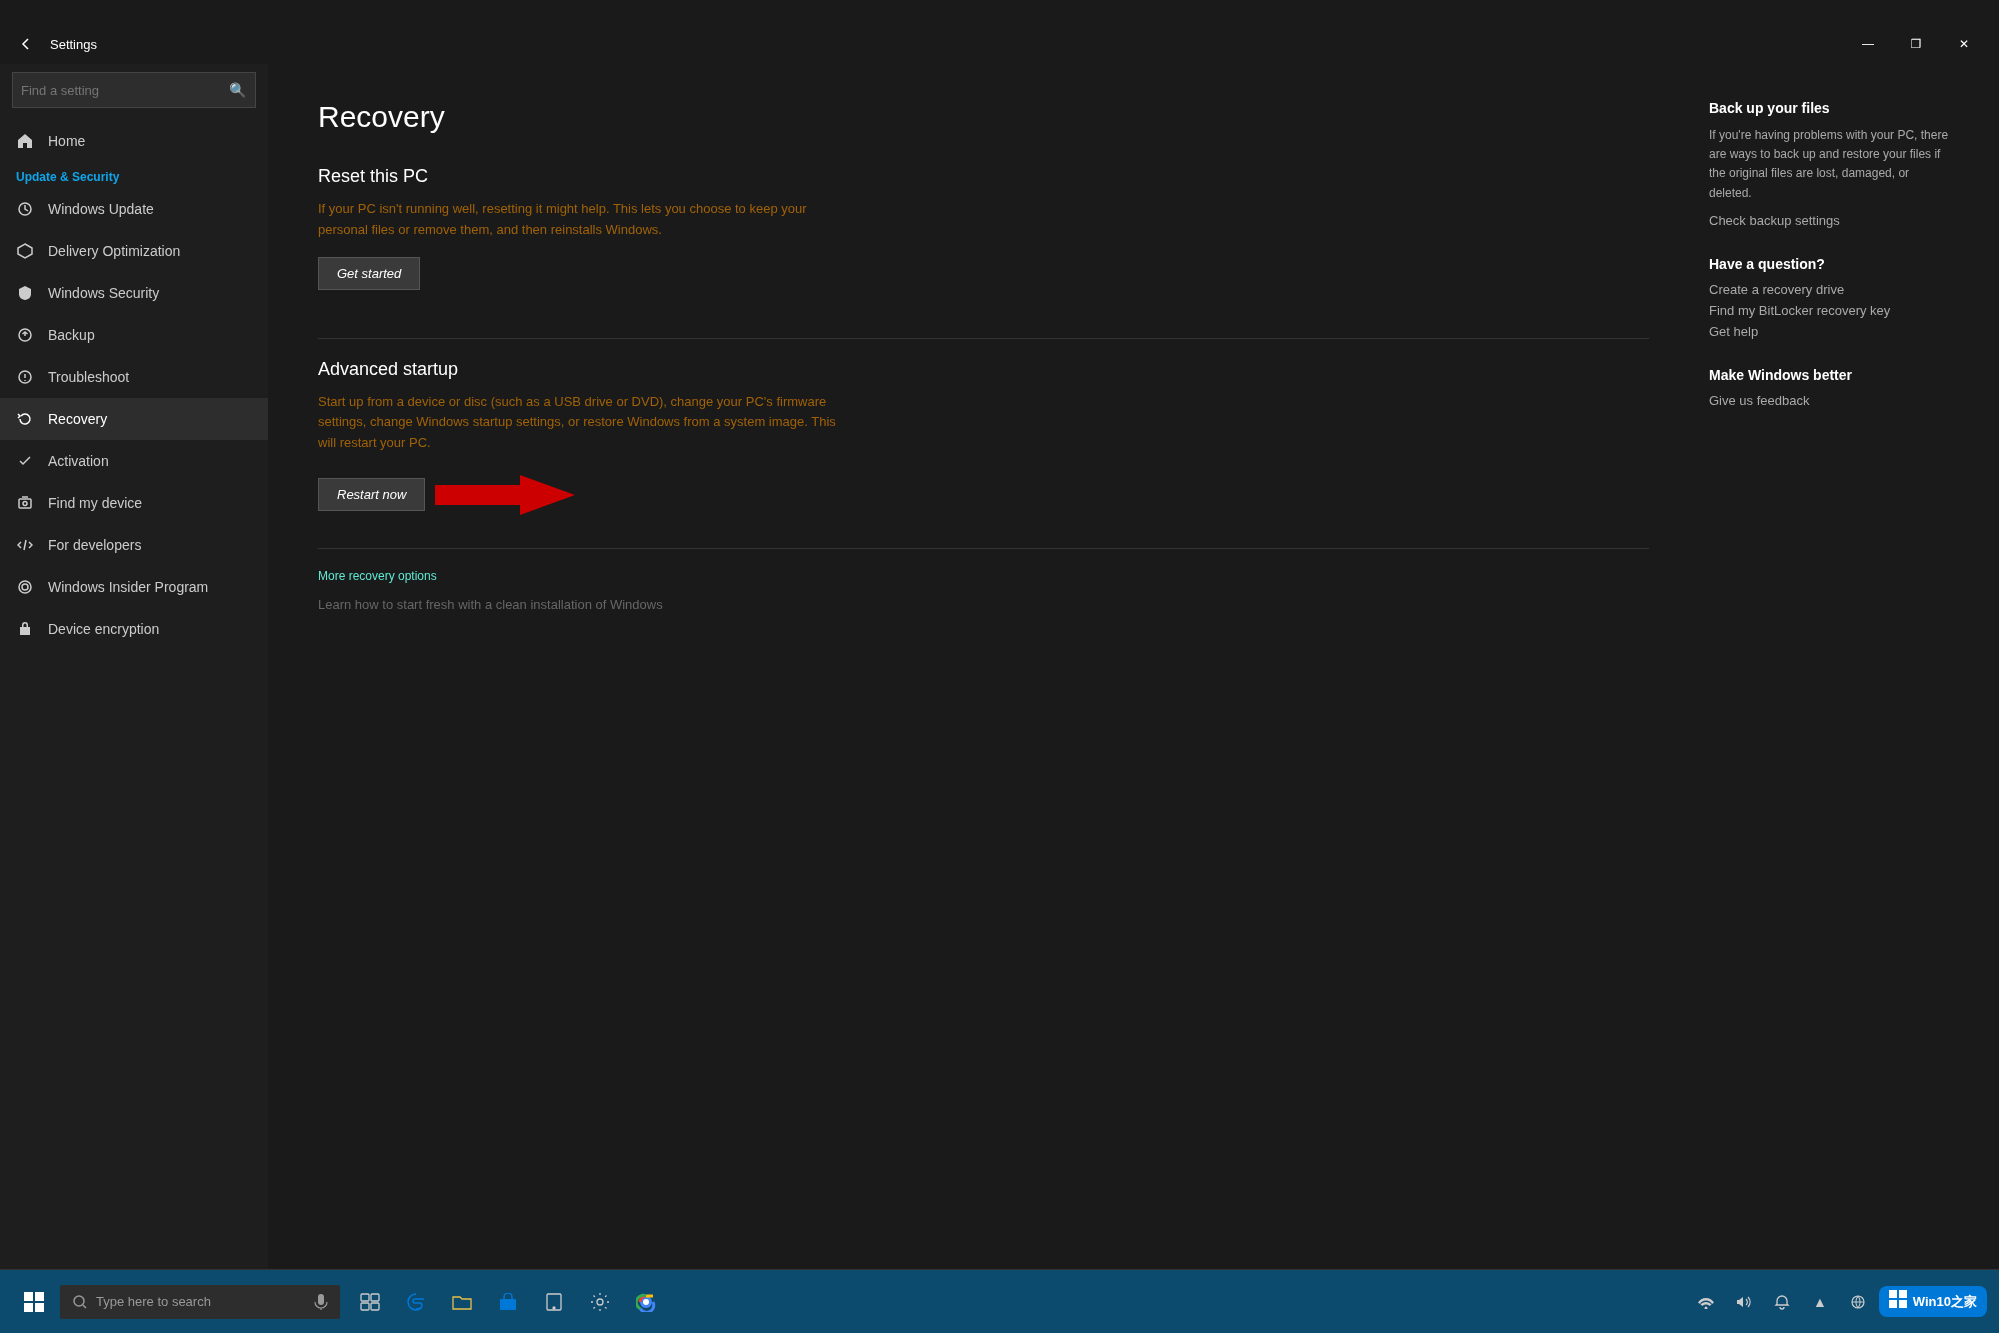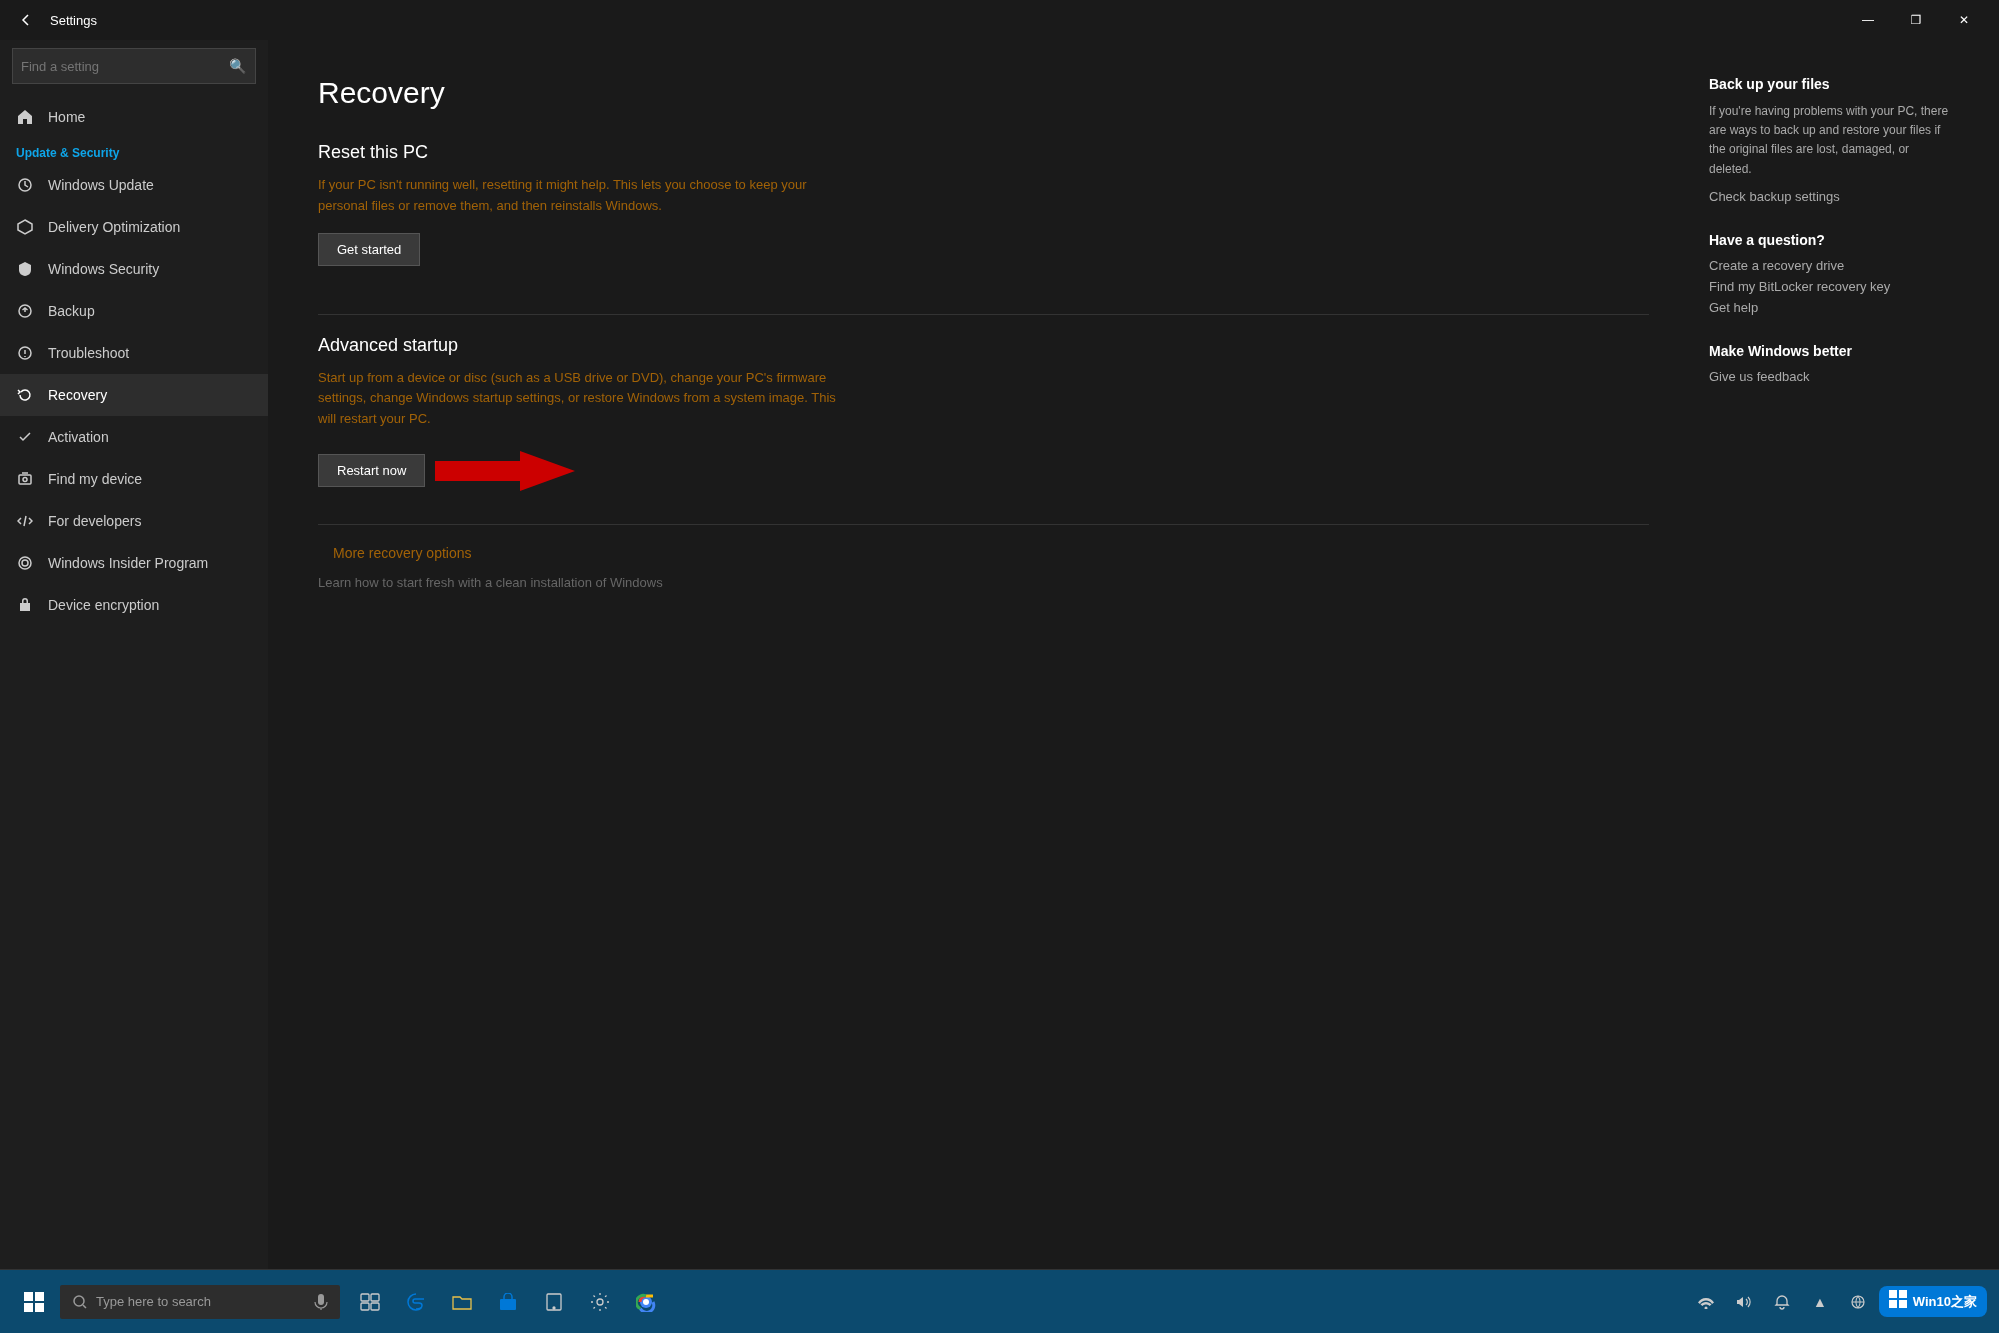--- a/index.html
+++ b/index.html
@@ -15,20 +15,21 @@
     }
 
     
     .titlebar {
       height: 40px;
       background: #1a1a1a;
       display: flex;
       align-items: center;
       padding: 0 12px;
       flex-shrink: 0;
+      margin-top: 24px;
     }
     .titlebar-back {
       width: 28px;
       height: 28px;
       display: flex;
       align-items: center;
       justify-content: center;
       cursor: pointer;
       color: #ffffff;
       font-size: 14px;
@@ -163,34 +164,34 @@
 
     .action-btn {
       background: #3a3a3a;
       border: 1px solid #555555;
       color: #ffffff;
       padding: 8px 18px;
       font-size: 13px;
       cursor: pointer;
       font-family: 'Segoe UI', sans-serif;
       margin-bottom: 28px;
+      font-style: italic;
     }
 
     .divider {
       border: none;
       border-top: 1px solid #333;
       margin: 20px 0;
     }
 
     .more-recovery {
-      font-size: 14px;
-      color: #a16207;
+      font-size: 12px;
+      color: #5eead4;
       font-weight: 400;
       margin-bottom: 12px;
-      margin-left: 15px;
     }
     .more-recovery-link {
       font-size: 13px;
       color: #666666;
     }
 
     
     .restart-row {
       display: flex;
       align-items: center;

